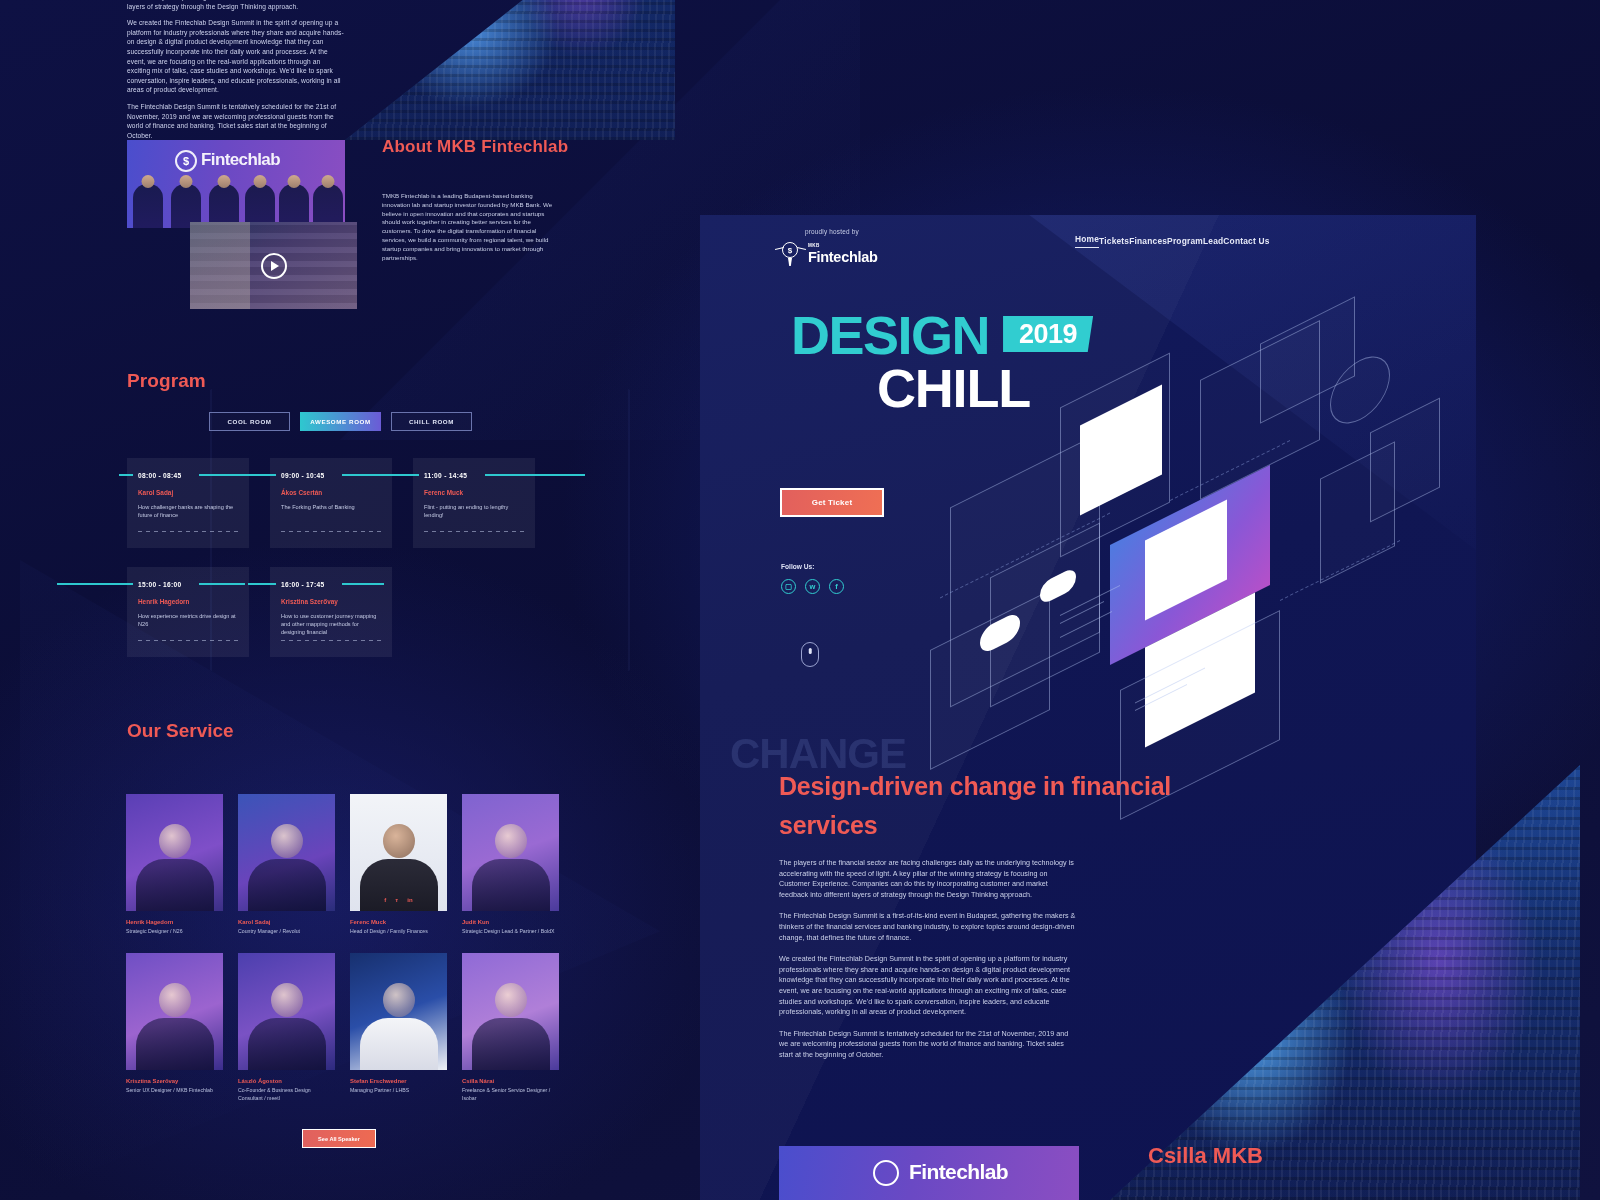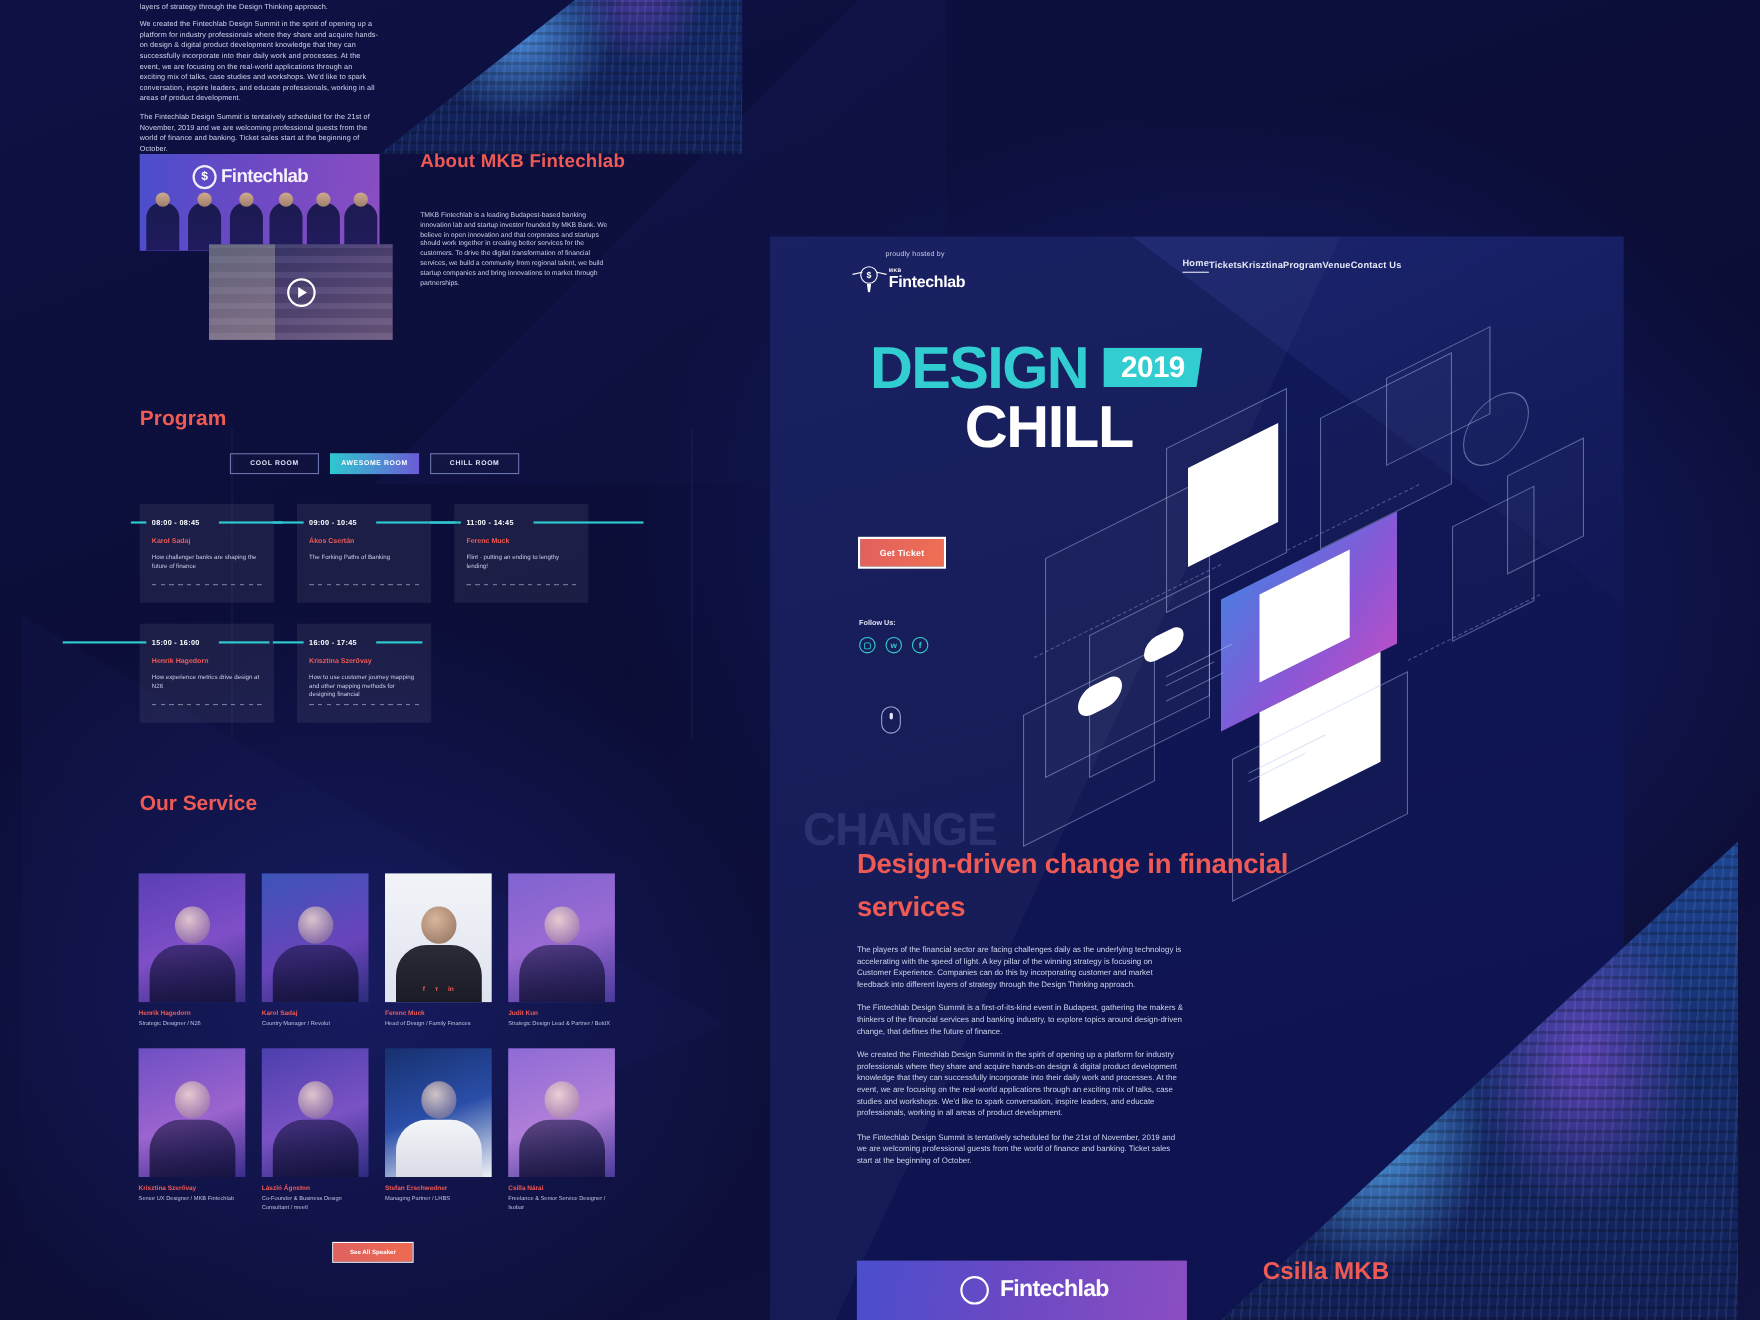--- a/index.html
+++ b/index.html
@@ -256,21 +256,21 @@
     display:flex; align-items:center; justify-content:center;
     background:#31cdd0; color:#ffffff; font-size:27px; font-weight:800; letter-spacing:-.5px;
     clip-path: polygon(0 0, 100% 0, 94% 100%, 0 100%);
   }
   .ht-summit {
     color:#fff; font-size:54px; font-weight:800; letter-spacing:-1.2px;
     line-height:56px; margin-left:98px;
   }
 
   .get-ticket {
-    position:absolute; left:780px; top:488px; width:80px; height:29px;
+    position:absolute; left:780px; top:488px; width:104px; height:29px;
     background: linear-gradient(100deg,#e2605d 0%, #ef6f54 100%);
     border:2px solid #fff; color:#fff; font-size:8px; font-weight:700;
     display:flex; align-items:center; justify-content:center; letter-spacing:.2px;text-align:center;
   }
   .follow { position:absolute; left:781px; top:563px; color:#dfe3f5; font-size:6.6px; font-weight:700; }
   .socials { position:absolute; left:781px; top:579px; display:flex; gap:9px; }
   .soc {
     width:15px; height:15px; border-radius:50%; border:1.2px solid #31cdd0;
     display:flex; align-items:center; justify-content:center;
     color:#31cdd0; font-size:7.5px; font-weight:700;
@@ -568,23 +568,23 @@
     </div>
     <div class="brand-text">
       <div class="bt-sub">MKB</div>
       <div class="bt-main">Fintechlab</div>
     </div>
   </div>
 
   <div class="nav">
     <a href="#" class="active">Home</a>
     <a href="#">Tickets</a>
-    <a href="#">Krisztina</a>
+    <a href="#">Finances</a>
     <a href="#">Program</a>
-    <a href="#">Venue</a>
+    <a href="#">Lead</a>
     <a href="#">Contact Us</a>
   </div>
 
   <div class="hero-title">
     <div class="ht-row1">
       <div class="ht-design">DESIGN</div>
       <div class="ht-badge">2019</div>
     </div>
     <div class="ht-summit">CHILL</div>
   </div>

